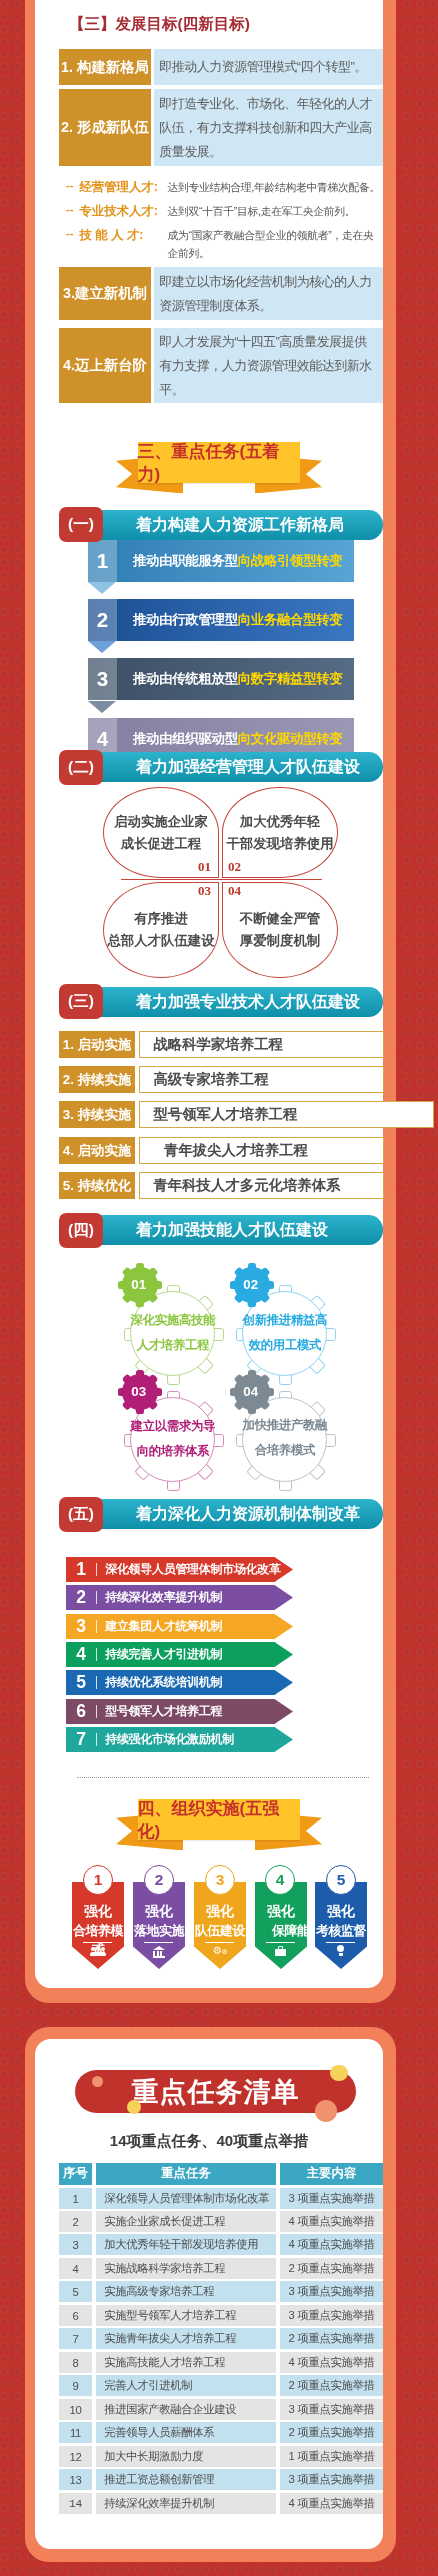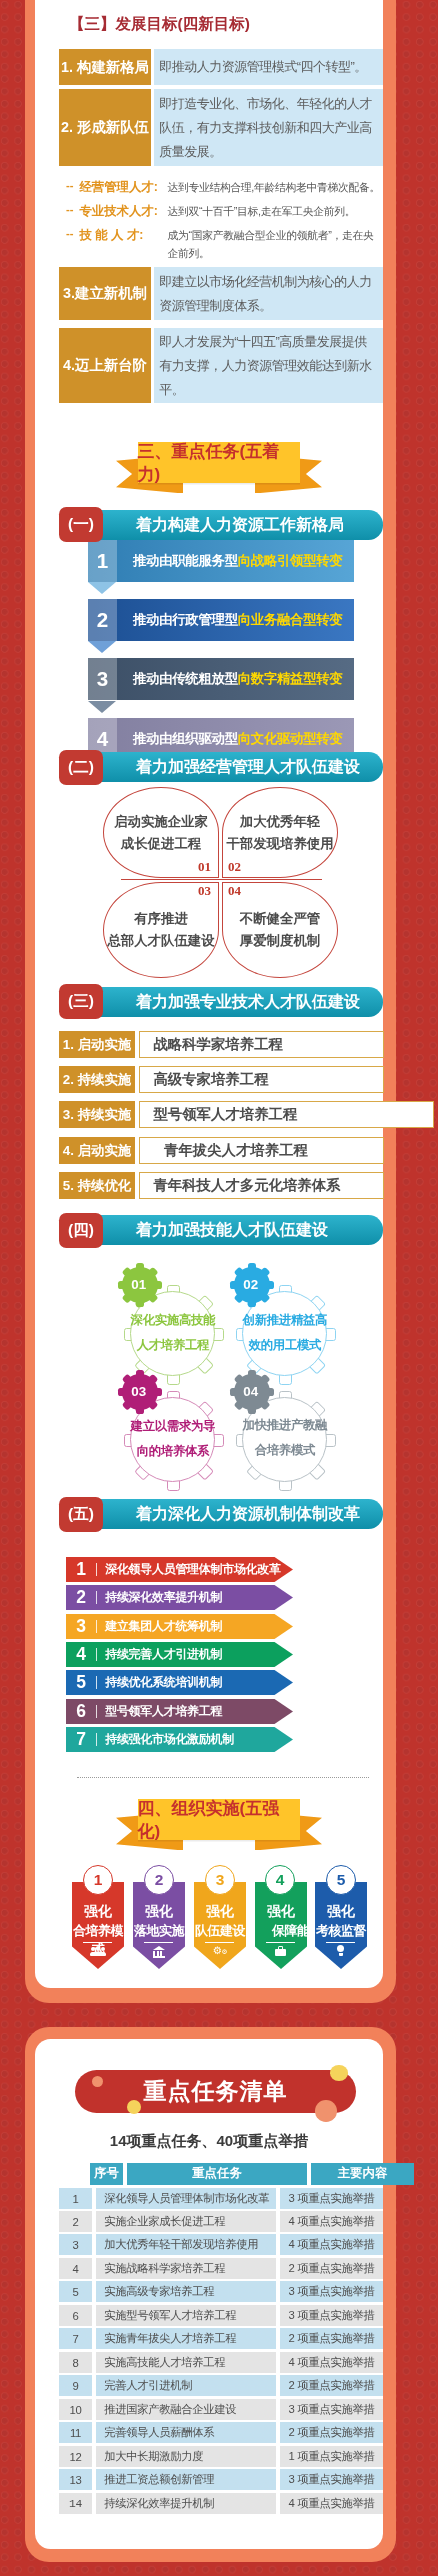--- a/index.html
+++ b/index.html
@@ -60,23 +60,23 @@
   
   .pennant{position:absolute;width:52px;clip-path:polygon(0 0,100% 0,100% 74%,50% 100%,0 74%);
     color:#fff;text-align:center;}
   .pcirc{position:absolute;width:30px;height:30px;border-radius:50%;background:#fff;display:flex;align-items:center;justify-content:center;
     font-size:15.5px;font-weight:bold;z-index:5;box-sizing:border-box;}
   .pl1{position:absolute;width:100%;text-align:center;font-size:14px;font-weight:bold;}
   .pl2{position:absolute;width:100%;text-align:center;font-size:13px;font-weight:bold;letter-spacing:-0.5px;}
   .pline{position:absolute;height:1px;background:#fff;width:29px;left:11.3px;}
   
   .pill{background:#c1322c;border-radius:24px;display:flex;align-items:center;justify-content:center;
-    color:#fff;font-weight:bold;font-size:23px;letter-spacing:1px;}
+    color:#fff;font-weight:bold;font-size:27px;letter-spacing:1px;}
   .subtitle{color:#3c3c3c;font-weight:bold;font-size:15px;text-align:center;}
-  .thead{background:#3ba7c2;color:#fff;font-weight:bold;font-size:12.4px;display:flex;align-items:center;justify-content:center;margin-left:31px;}
+  .thead{background:#3ba7c2;color:#fff;font-weight:bold;font-size:12.4px;display:flex;align-items:center;justify-content:center;}
   .tcell{display:flex;align-items:center;color:#4e4e4e;font-size:11.3px;letter-spacing:-0.3px;}
   .tc-center{justify-content:center;}
   .rowblue{background:#c3e0ef;}
   .rowgray{background:#e4e4e4;}
   
   .icn{position:absolute;}
   .dotdec{position:absolute;border-radius:50%;}
 </style>
 </head>
 <body>

